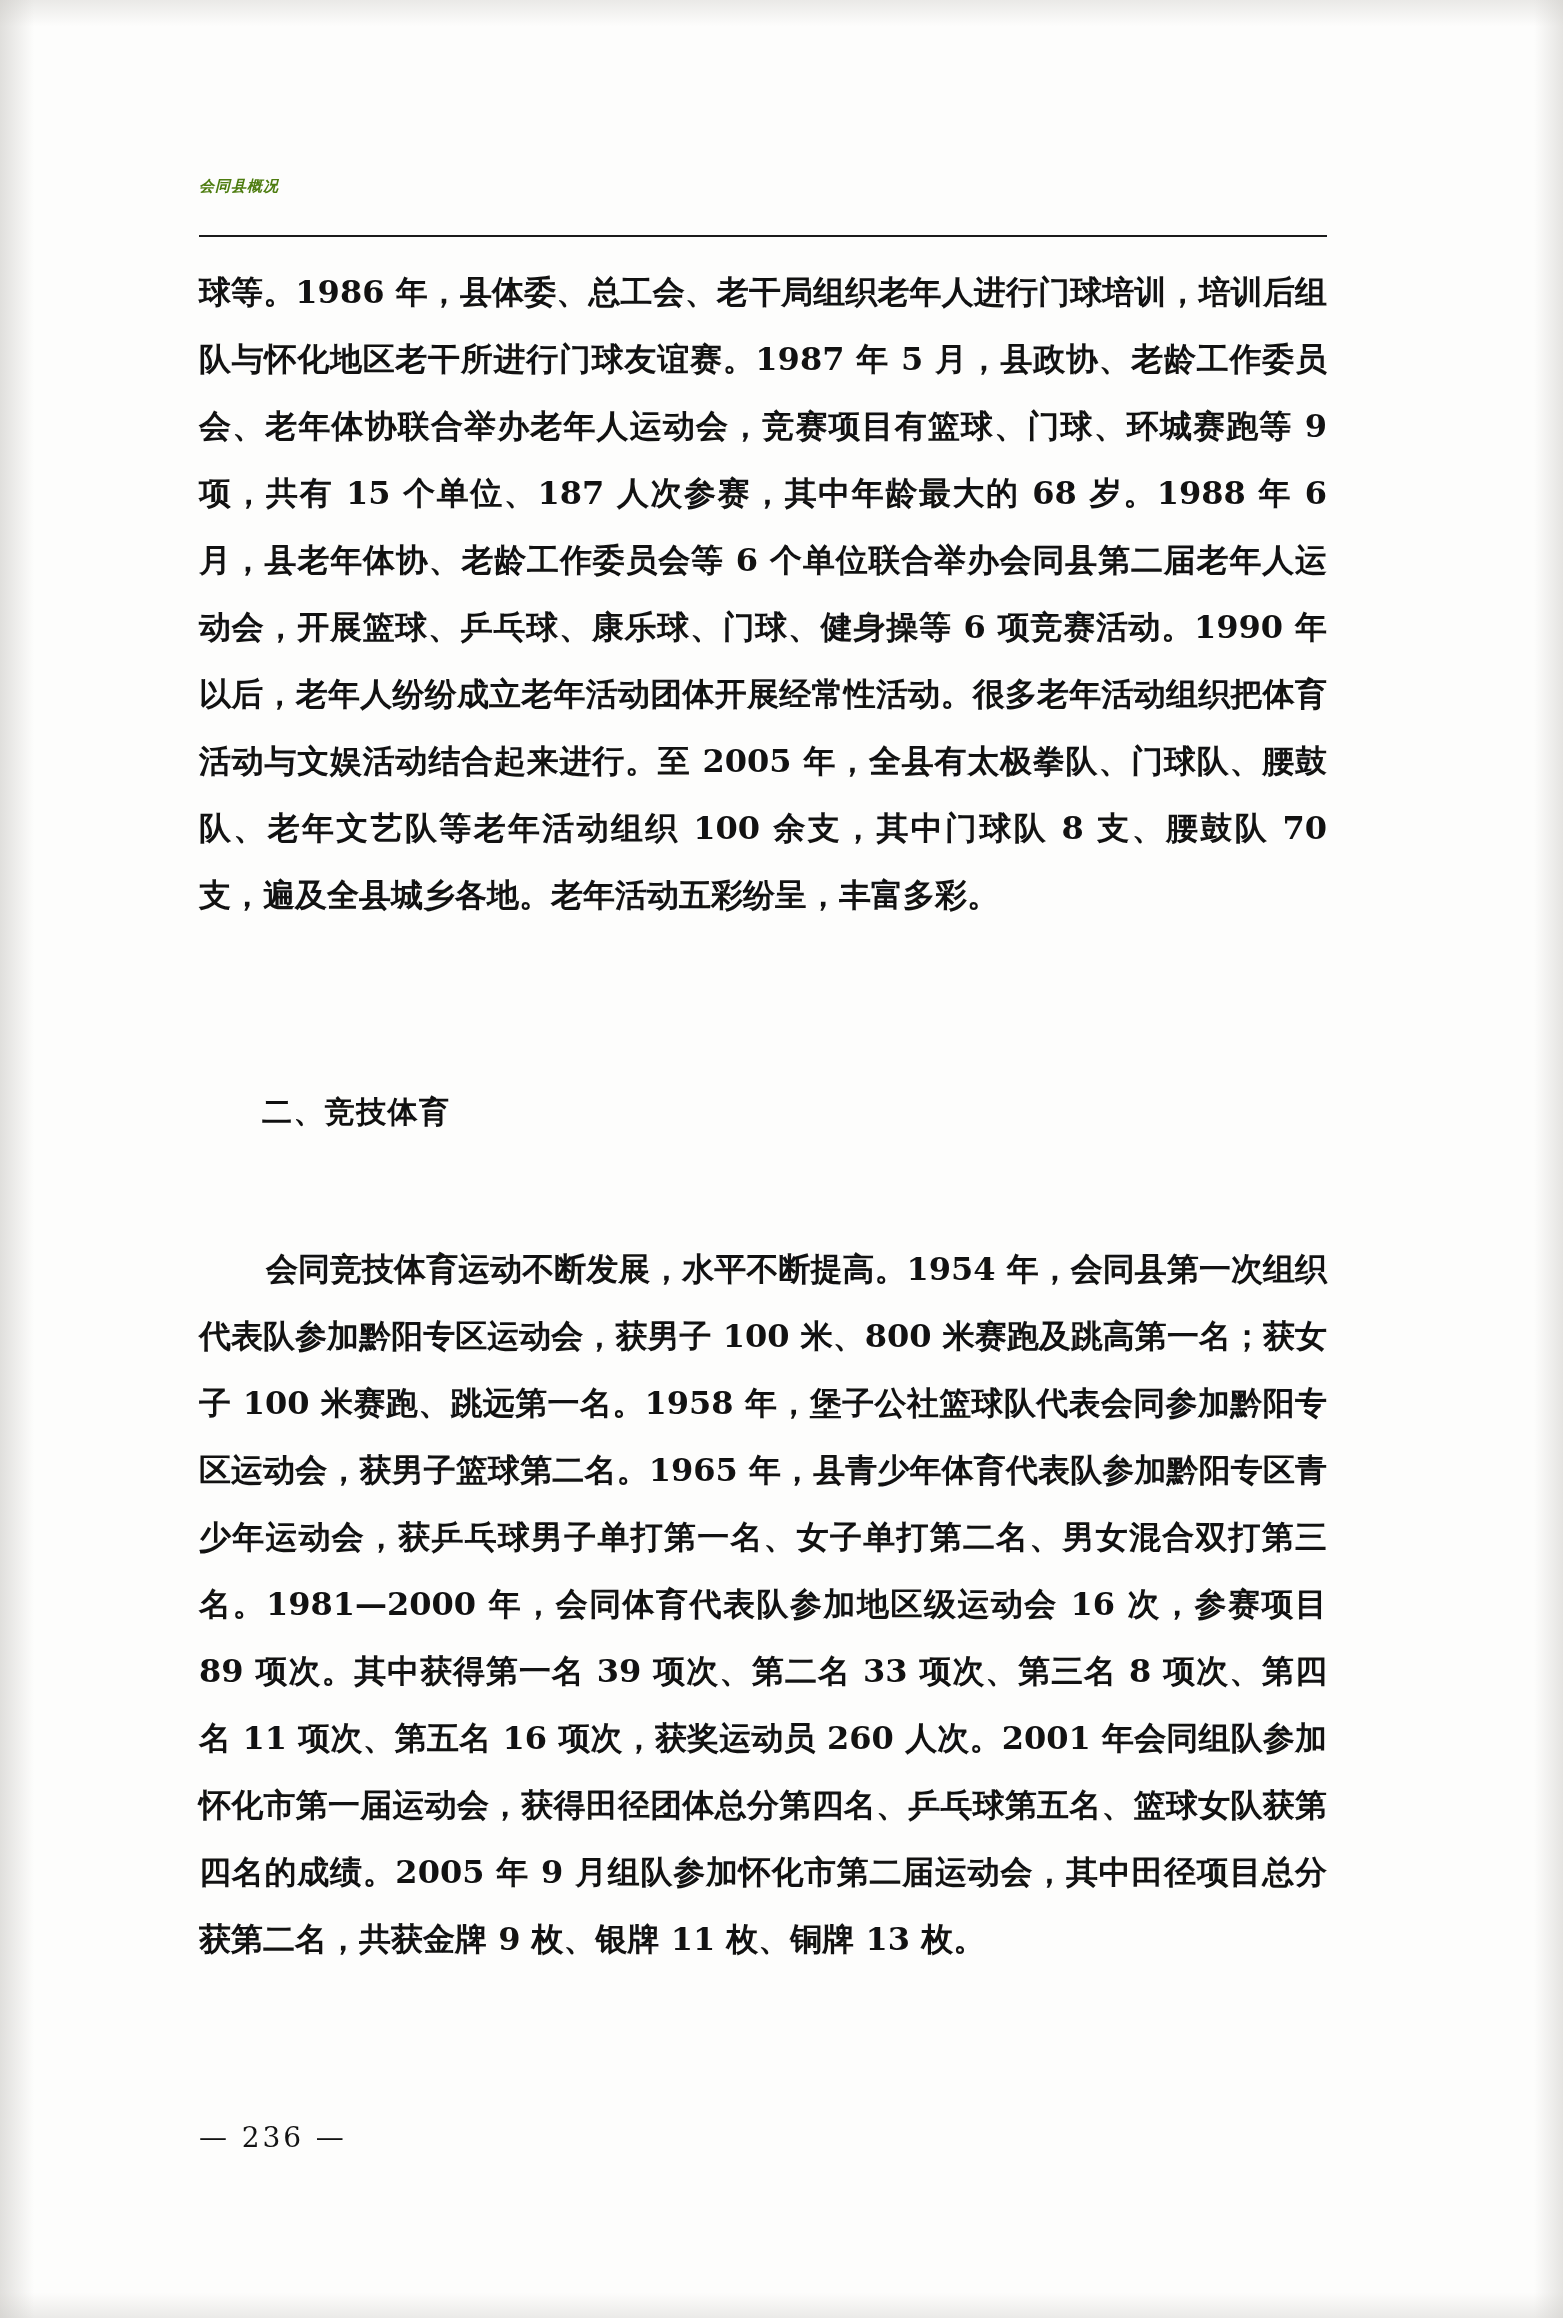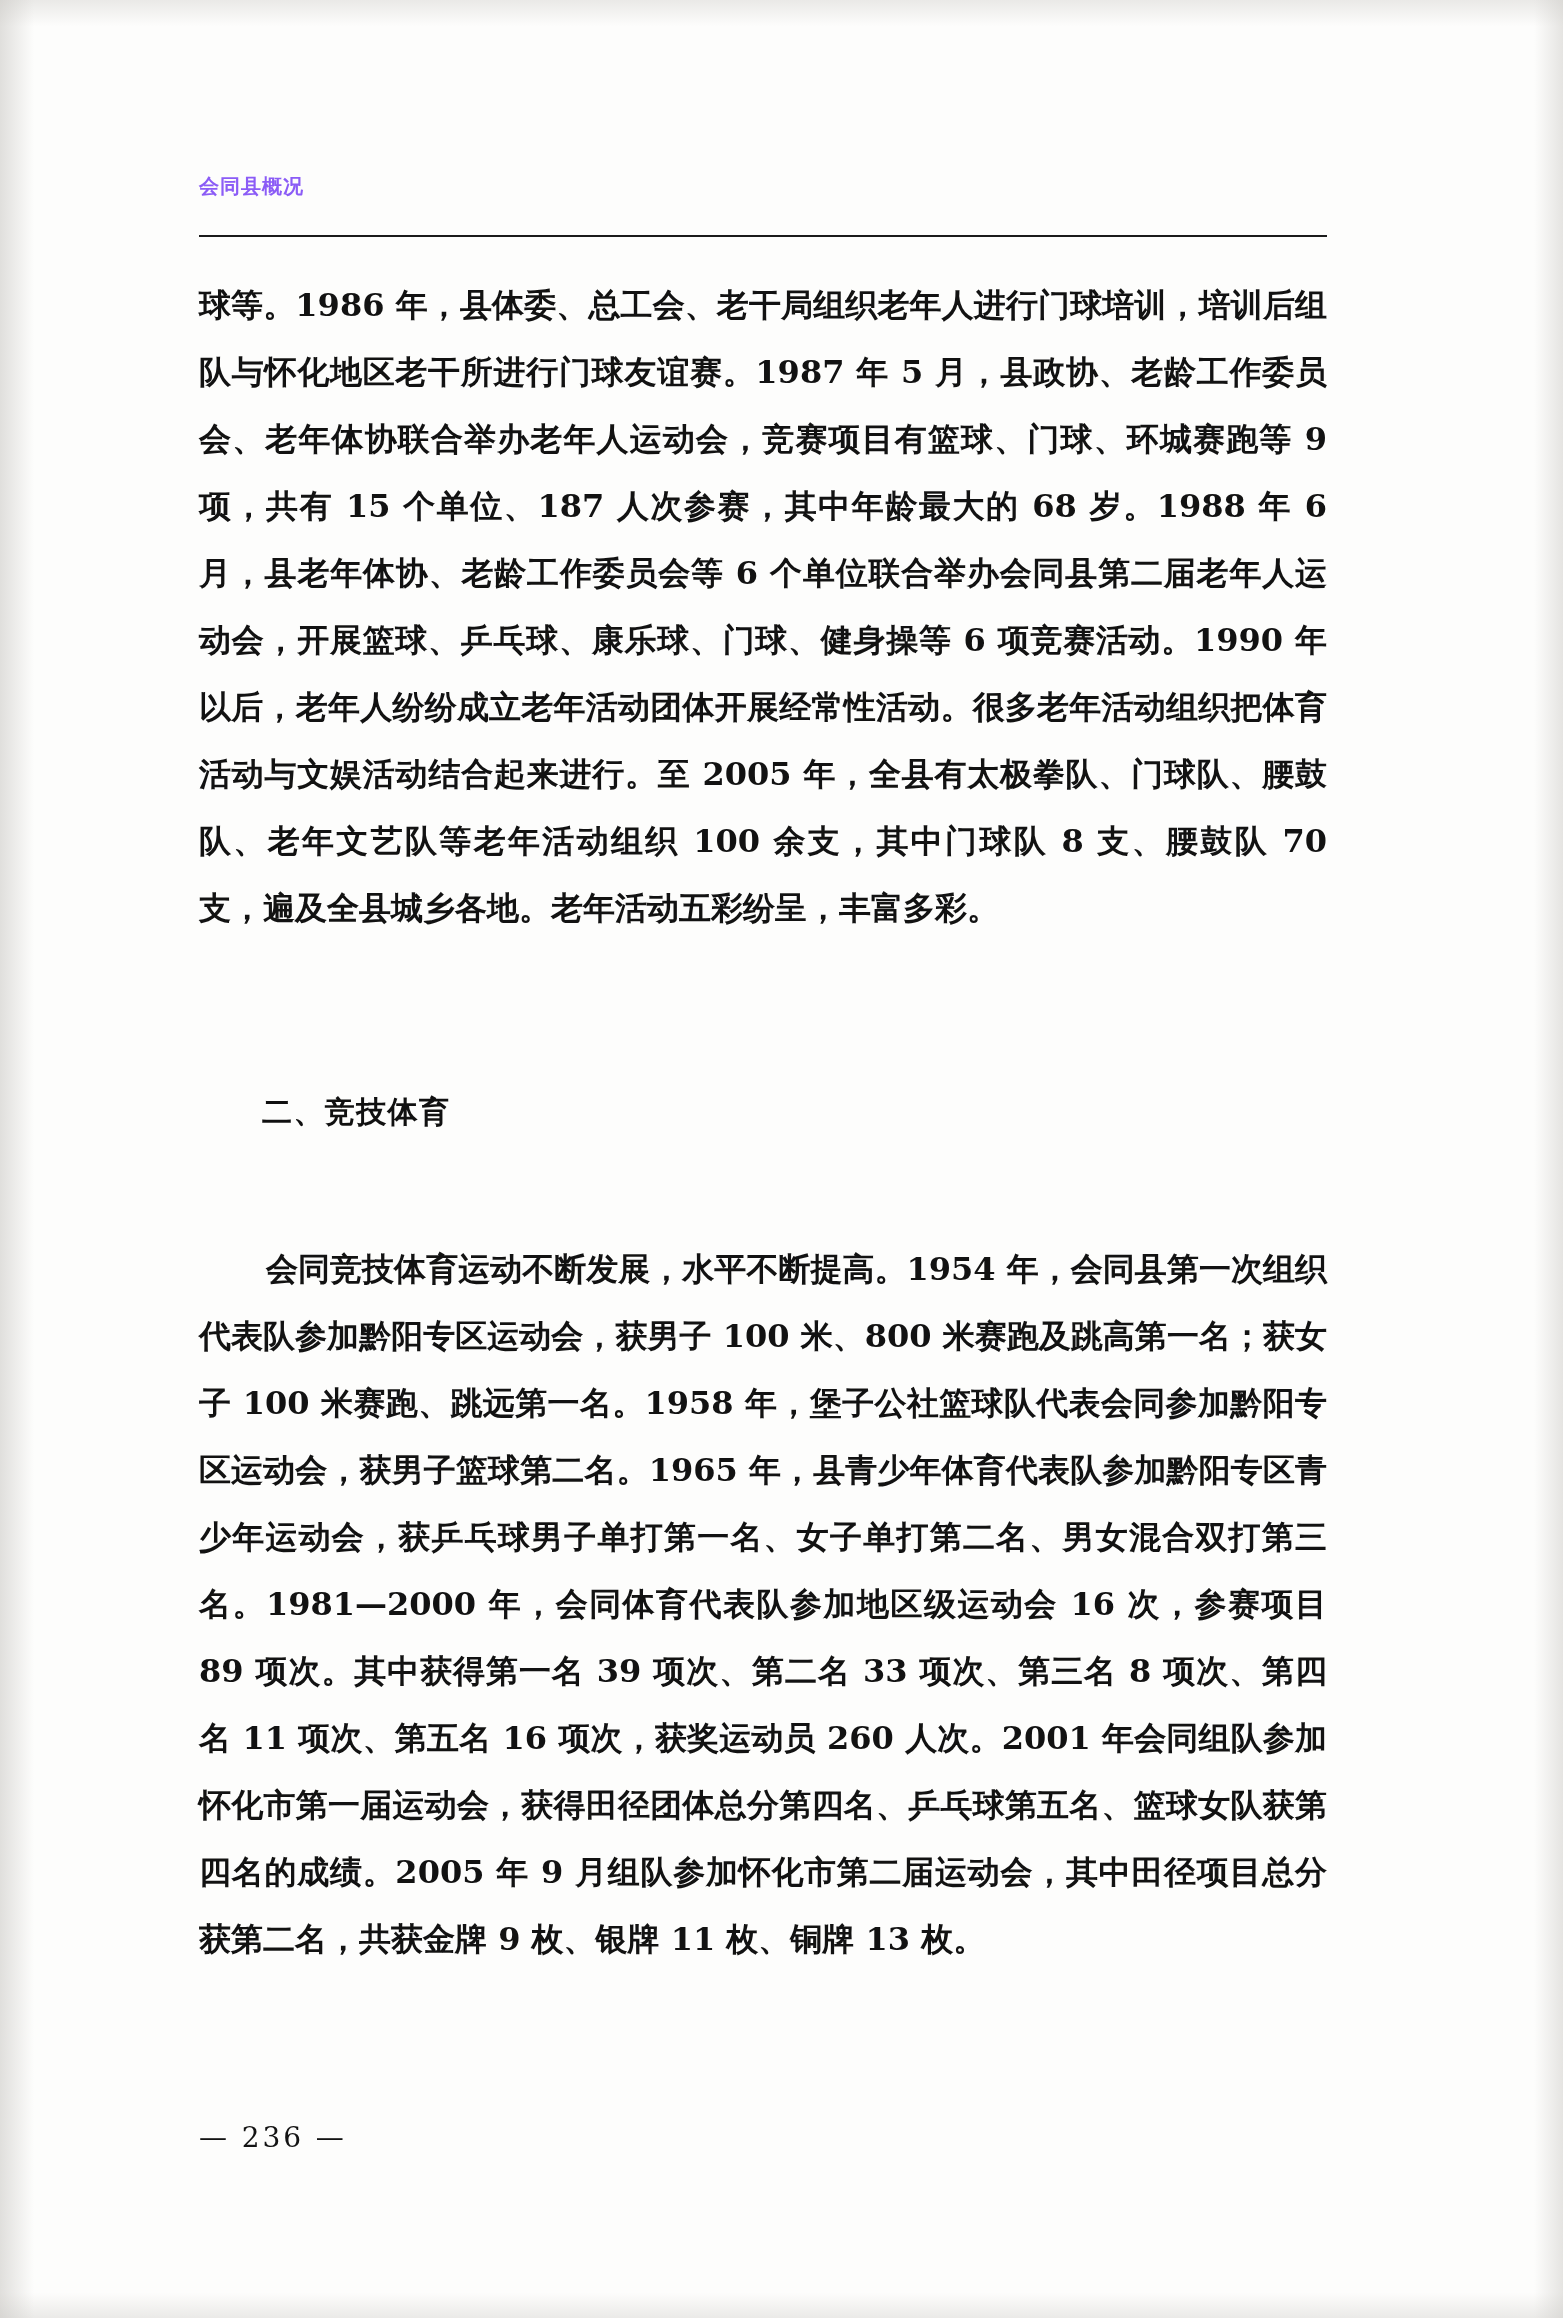--- a/index.html
+++ b/index.html
@@ -47,25 +47,26 @@
   .runhead {
     position: absolute;
     top: 169px;
     left: 0;
     width: 100%;
     height: 34px;
   }
   .runhead-title {
     font-family: "DejaVu Sans", "Liberation Sans", sans-serif;
     font-weight: 700;
-    font-size: 20px;
+    font-size: 15px;
     letter-spacing: 1px;
     line-height: 34px;
-    color: #8b5cf6;
+    color: #4d7c0f;
     white-space: nowrap;
+    font-style: italic;
   }
   .runhead-rule {
     position: absolute;
     top: 235px;
     left: 0;
     width: 1128px;
     height: 2.4px;
     background: #1b1b1b;
   }
 
@@ -74,21 +75,21 @@
     position: absolute;
     left: 0;
     width: 1128px;
     font-size: 32px;
     line-height: 67px;
     text-align: justify;
     text-justify: inter-character;
     color: #121212;
     font-weight: 600;
   }
-  #para-1 { top: 272px; }
+  #para-1 { top: 259px; }
 
   .section-heading {
     position: absolute;
     left: 0;
     top: 1083px;
     width: 1128px;
     font-family: "DejaVu Sans", "Liberation Sans", sans-serif;
     font-size: 30px;
     line-height: 58px;
     font-weight: 700;

